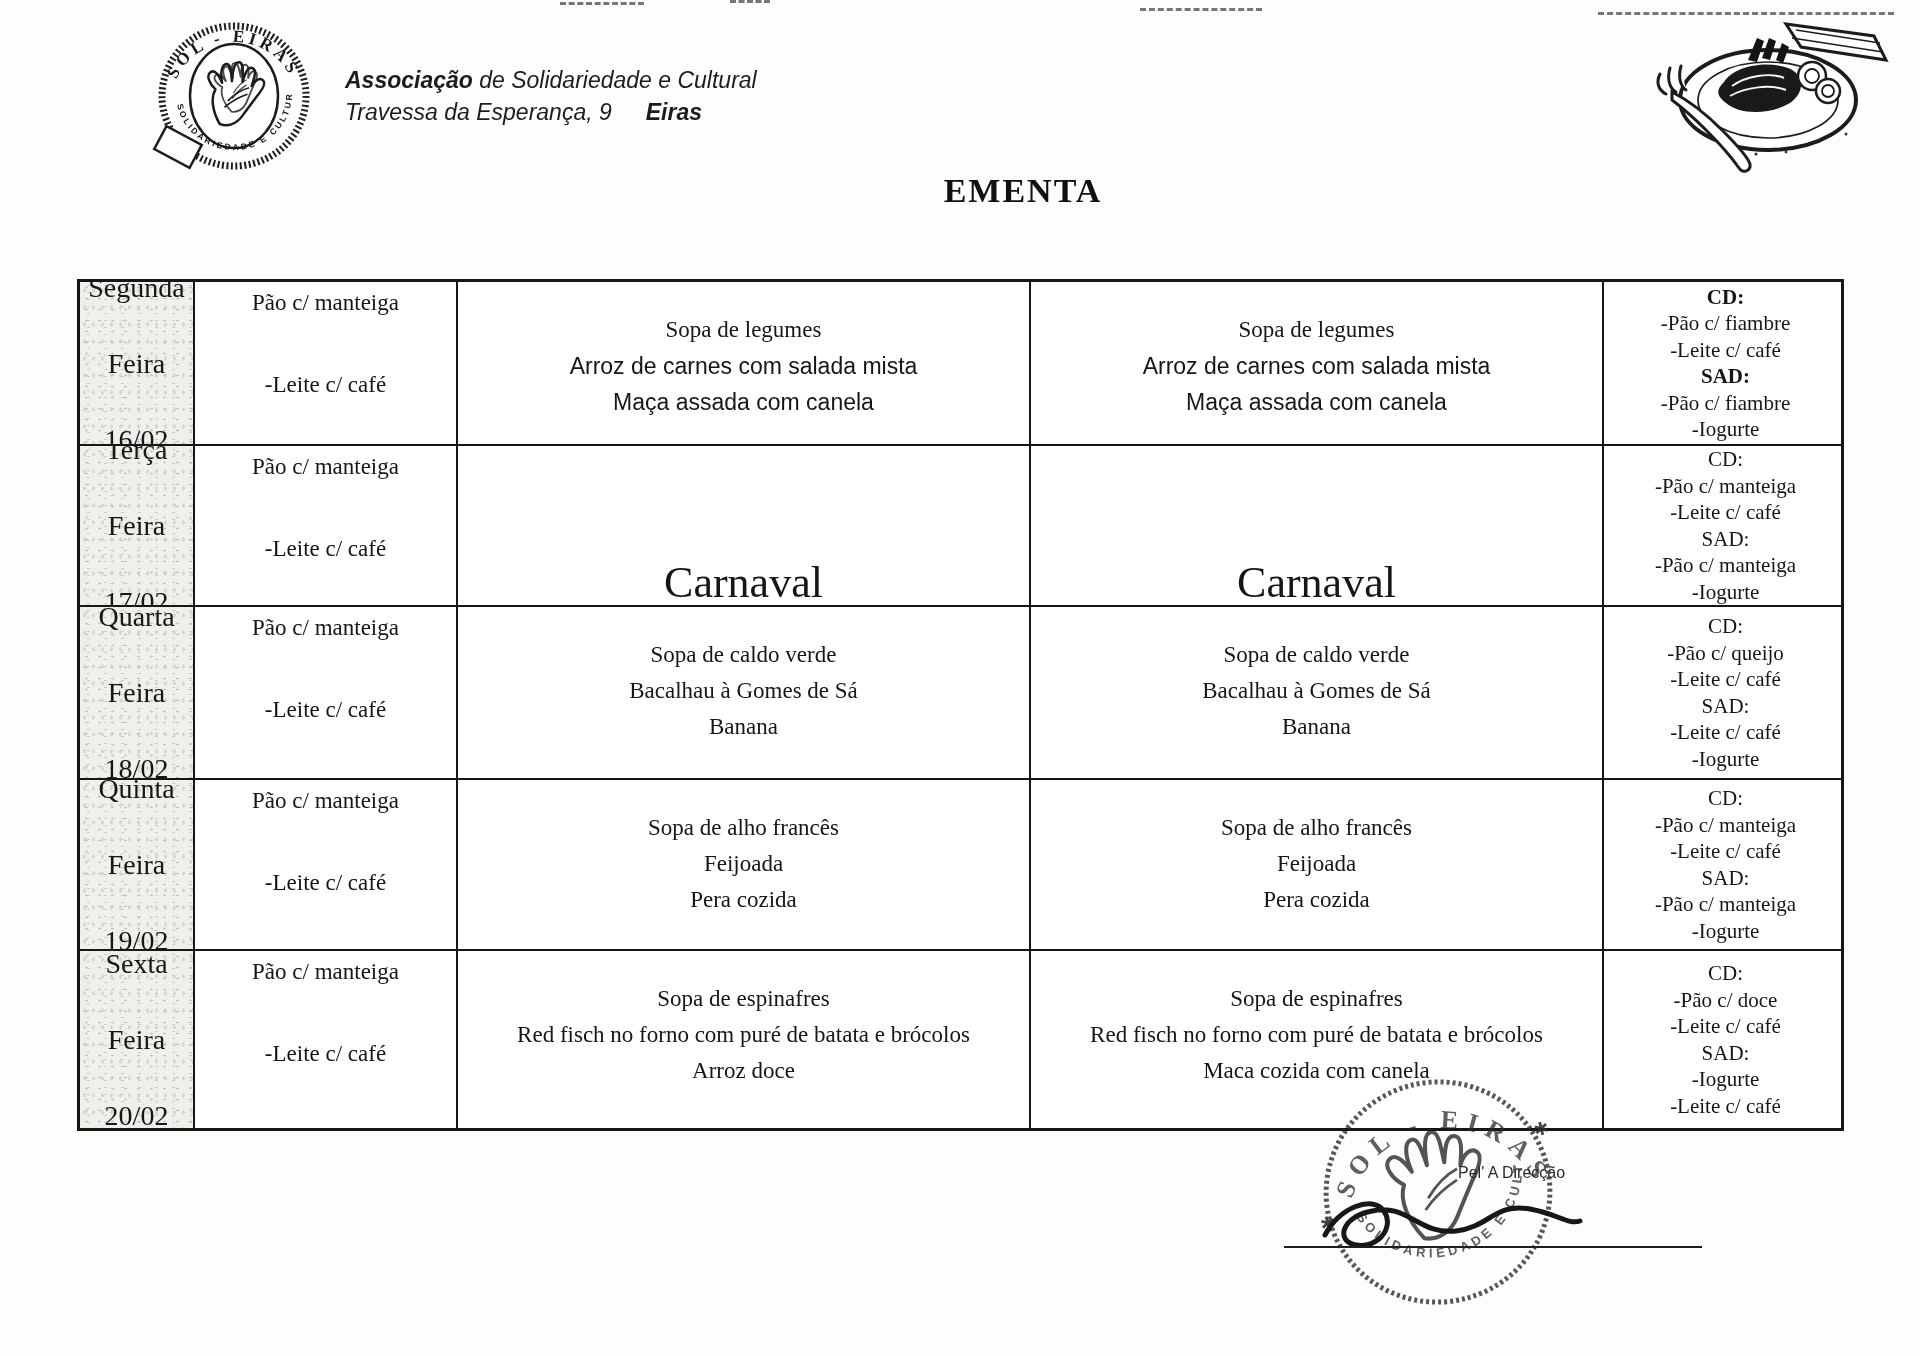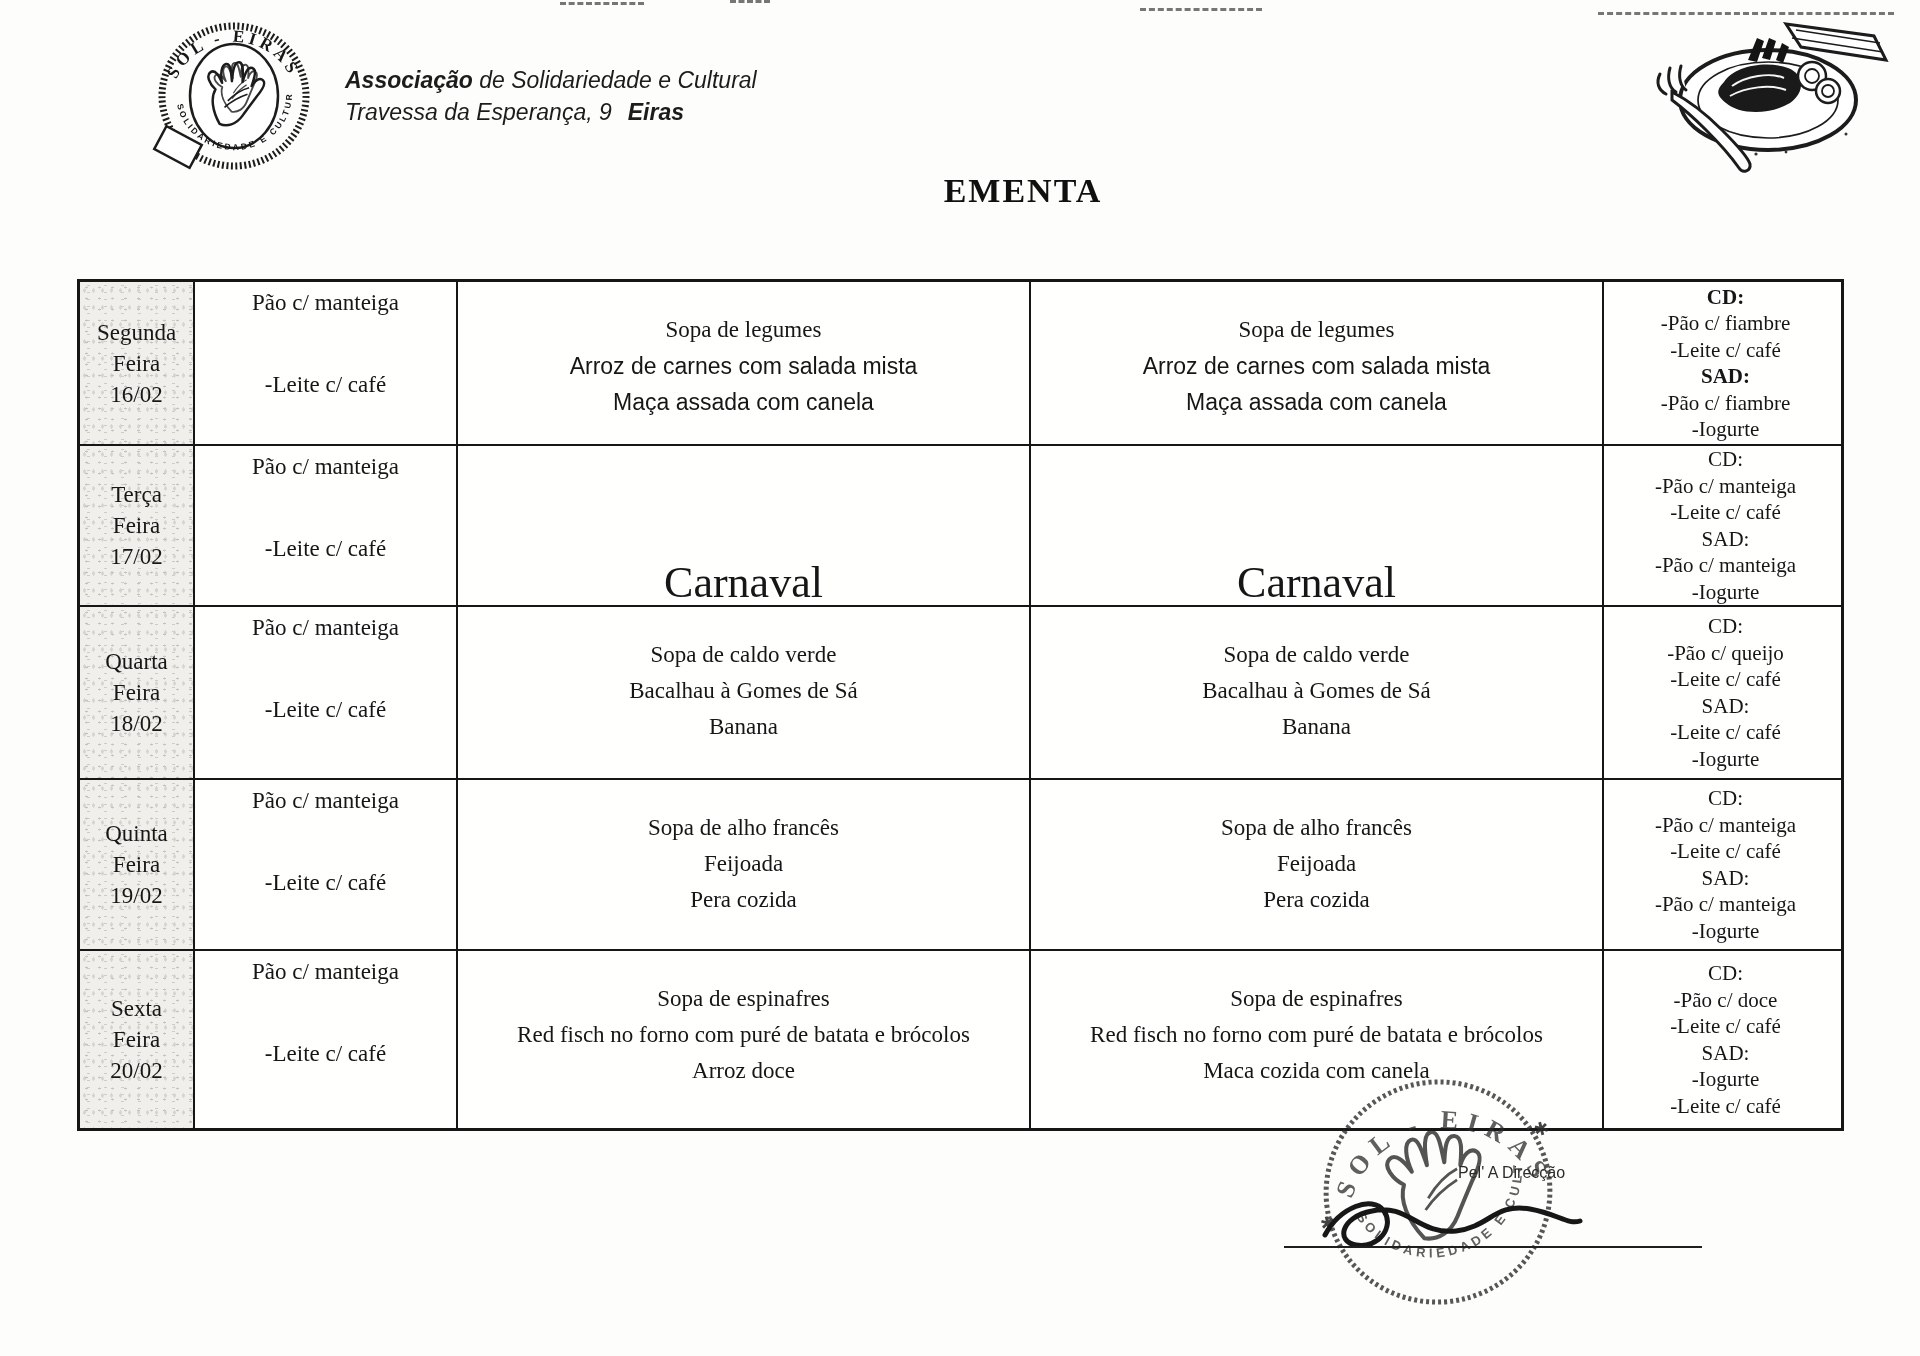--- a/index.html
+++ b/index.html
@@ -11,21 +11,21 @@
   
   .dash{position:absolute;border-top:3px dashed #4a4a4a;height:0;opacity:.75;}
   
   .logo-wrap{position:absolute;left:140px;top:6px;width:185px;height:180px;}
   .org-block{
     position:absolute;left:345px;top:64px;
     font-family:"Liberation Sans","DejaVu Sans",sans-serif;
     font-style:italic;font-size:23px;line-height:32px;color:#1c1c1c;
   }
   .org-block b{font-weight:700;}
-  .org-city{font-weight:700;margin-left:16px;}
+  .org-city{font-weight:700;margin-left:34px;}
   .plate-wrap{position:absolute;left:1636px;top:2px;width:270px;height:185px;}
   
   .doc-title{
     position:absolute;left:1023px;top:172px;transform:translateX(-50%);
     font-size:34px;font-weight:700;letter-spacing:2px;color:#101010;
     font-family:"Liberation Serif","DejaVu Serif",serif;
   }
   .doc-dates{
     position:absolute;left:1019px;top:228px;transform:translateX(-50%);
     font-family:"Liberation Sans","DejaVu Sans",sans-serif;
@@ -35,27 +35,28 @@
   .menu-table{
     position:absolute;left:77px;top:279px;width:1767px;
     border:3px solid #161616;box-sizing:border-box;background:#fffffe;
   }
   .menu-row{display:grid;grid-template-columns:113px 263px 573px 573px 245px;}
   .menu-row + .menu-row{border-top:2px solid #161616;}
   .cell{border-left:2px solid #161616;box-sizing:border-box;overflow:hidden;
         display:flex;flex-direction:column;align-items:center;text-align:center;}
   .cell:first-child{border-left:none;}
   .day-cell{
-    justify-content:center;font-size:23px;line-height:31px;
+    justify-content:center;font-size:28px;line-height:31px;
     background-color:#f0efec;
     background-image:
       radial-gradient(#c4c2bc 1px, transparent 1.3px),
       radial-gradient(#d6d4cf 1px, transparent 1.4px),
       radial-gradient(#cfccc6 1px, transparent 1.2px);
     background-size:13px 11px, 9px 17px, 17px 7px;
+    gap:45px;
   }
   .breakfast-cell{padding-top:8px;font-size:23px;}
   .breakfast-line + .breakfast-line{margin-top:56px;}
   .lunch-cell{padding-top:30px;font-size:23px;line-height:36px;}
   .lunch-cell.big{justify-content:flex-end;padding-top:0;font-size:44px;line-height:44px;}
   .menu-row-0 .lunch-cell .lunch-line:nth-child(n+2){
     font-family:"Liberation Sans","DejaVu Sans",sans-serif;font-size:23px;
   }
   .snack-cell{justify-content:center;font-size:21px;line-height:26.5px;padding:4px 2px;}
   .menu-row-0 .snack-line-label{font-weight:700;}

